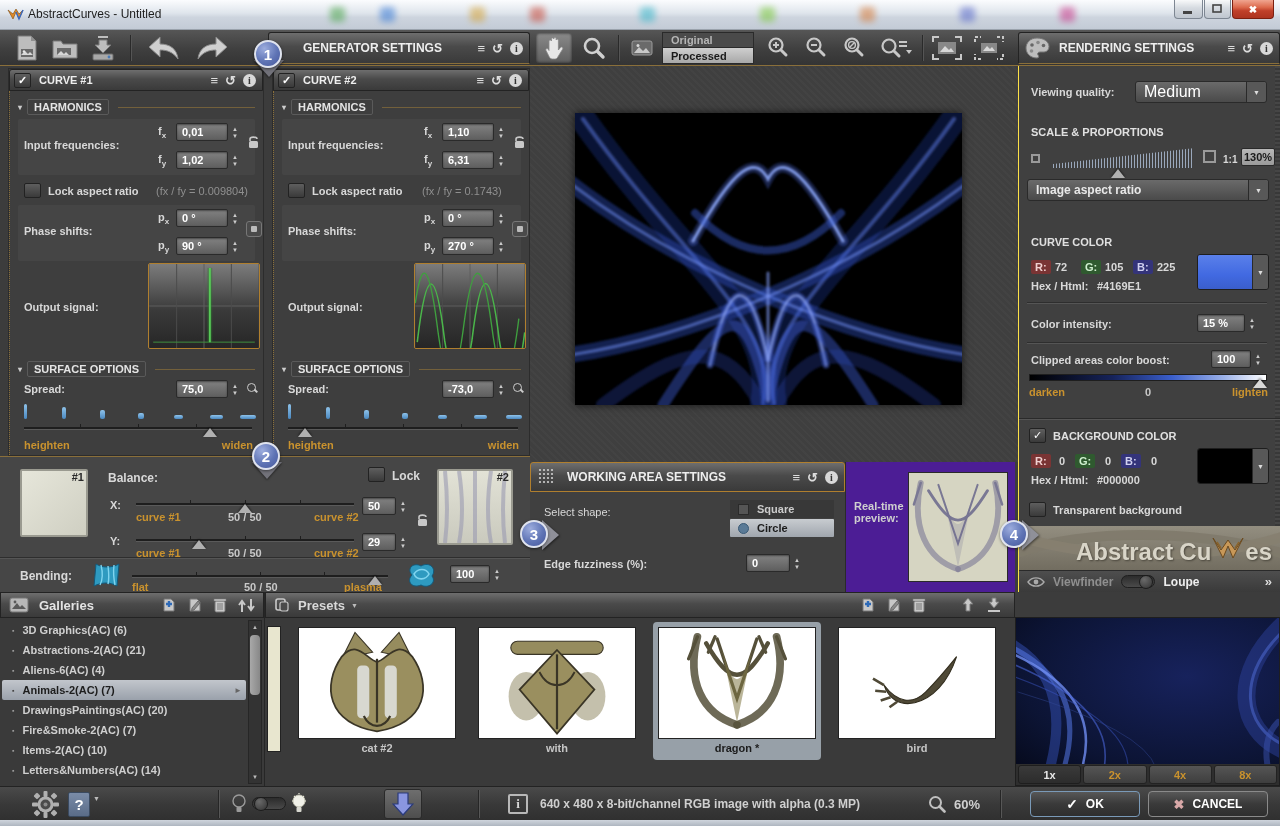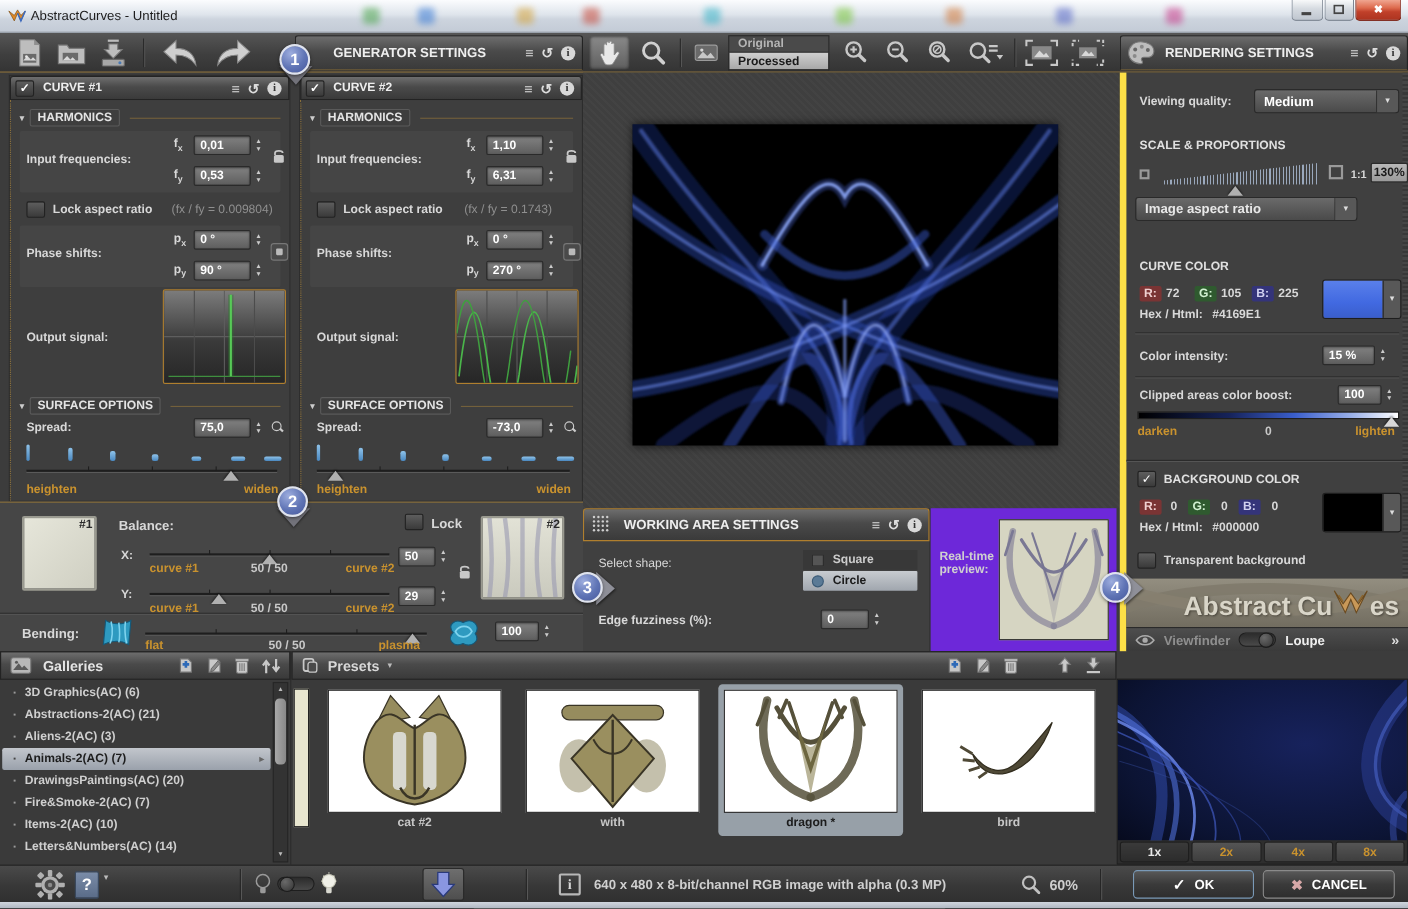--- a/index.html
+++ b/index.html
@@ -312,21 +312,21 @@
       </div>
       <div class="blockbg" style="left:8px;top:28px;right:8px;height:56px"></div>
       <span class="abs" style="left:14px;top:48px;font-weight:bold">Input frequencies:</span>
       <span class="abs" style="left:148px;top:34px;font-weight:bold"><span>f</span><span class="sub">x</span></span>
       <div class="abs valbox" style="left:166px;top:32px;width:52px">0,01</div>
       <div class="abs spin" style="left:222px;top:32px">
           <span>▲</span>
           <span>▼</span>
         </div>
       <span class="abs" style="left:148px;top:62px;font-weight:bold"><span>f</span><span class="sub">y</span></span>
-      <div class="abs valbox" style="left:166px;top:60px;width:52px">0,53</div>
+      <div class="abs valbox" style="left:166px;top:60px;width:52px">1,02</div>
       <div class="abs spin" style="left:222px;top:60px">
           <span>▲</span>
           <span>▼</span>
         </div>
       <svg class="abs lock-svg" style="left:237px;top:43px" width="13" height="16" viewBox="0 0 13 16">
         <path d="M3,7 L3,5 C3,2.5 10,2.5 10,5" fill="none" stroke="#c8c8c8" stroke-width="1.6"></path>
         <rect x="2" y="7" width="9" height="7" rx="1.5" fill="#c8c8c8"></rect>
       </svg>
       <span class="abs chk" style="left:14px;top:92px"></span>
       <span class="abs" style="left:38px;top:94px;font-weight:bold">Lock aspect ratio</span>
@@ -664,52 +664,52 @@
       <span style="font-weight:bold;color:#1c1c1c">Circle</span>
     </div>
     <span class="abs" style="left:14px;top:96px;font-weight:bold">Edge fuzziness (%):</span>
     <div class="abs valbox" style="left:216px;top:92px;width:44px">0</div>
     <div class="abs spin" style="left:264px;top:92px">
         <span>▲</span>
         <span>▼</span>
       </div>
   </div>
 
-  <div class="abs" style="left:846px;top:462px;width:169px;height:130px;background:#6d28d9">
+  <div class="abs" style="left:846px;top:462px;width:169px;height:130px;background:#4c1d95">
     <div class="abs" style="left:8px;top:38px;font-weight:bold;color:#cfcfcf">
       <div>Real-time</div>
       <div>preview:</div>
     </div>
     <svg class="abs" style="left:62px;top:10px;background:#d6d5c2;border:1px solid #2a2a2a" width="100" height="110" viewBox="0 0 100 110">
       <g fill="none" stroke="#6a688c" stroke-linecap="round" opacity="0.85">
         <path d="M12,10 C2,55 18,88 50,98" stroke-width="6" opacity="0.6"></path>
         <path d="M88,10 C98,55 82,88 50,98" stroke-width="6" opacity="0.6"></path>
         <path d="M20,18 C45,58 55,58 80,18" stroke-width="3"></path>
         <path d="M30,12 L50,72 L70,12" stroke-width="2"></path>
         <path d="M12,10 L5,32 M88,10 L95,32" stroke-width="2.5"></path>
         <path d="M35,22 C45,62 55,62 65,22 L50,96 Z" fill="rgba(90,88,130,.22)" stroke="none"></path>
       </g>
     </svg>
   </div>
 
-  <div class="abs" style="left:1018px;top:66px;width:262px;height:526px;background:#404040;border-left:6px solid #fde047">
+  <div class="abs" style="left:1018px;top:66px;width:262px;height:526px;background:#404040;border-left:1px solid #fde047">
     <div class="abs dotted-col" style="right:0;top:0;width:5px;height:100%;opacity:.6"></div>
     <span class="abs" style="left:12px;top:20px;font-weight:bold">Viewing quality:</span>
     <div class="abs" style="left:116px;top:15px;width:132px;height:22px;background:linear-gradient(#6a6a6a,#4a4a4a);border:1px solid #2a2a2a;border-radius:3px;display:flex;align-items:center">
-      <span style="padding-left:8px;font-weight:bold;font-size:12px;color:#fff">Medium</span>
+      <span style="padding-left:8px;font-weight:normal;font-size:16px;color:#fff">Medium</span>
       <span style="margin-left:auto;width:20px;height:100%;background:#585858;border-left:1px solid #2a2a2a;display:flex;align-items:center;justify-content:center;font-size:7px;color:#ddd;border-radius:0 3px 3px 0">▼</span>
     </div>
     <span class="abs" style="left:12px;top:60px;font-weight:bold;color:#e0e0e0">SCALE &amp; PROPORTIONS</span>
     <div class="abs" style="left:12px;top:88px;width:9px;height:9px;border:2px solid #9a9a9a"></div>
     <div class="abs" style="left:34px;top:80px;width:140px;height:22px;background:repeating-linear-gradient(90deg,#9aa8bc 0 1px,transparent 1px 3px);clip-path:polygon(0 82%,100% 10%,100% 100%,0 100%)"></div>
     <div class="thumb" style="left:92px;top:103px"></div>
     <div class="abs" style="left:184px;top:84px;width:13px;height:13px;border:2px solid #9a9a9a"></div>
     <span class="abs" style="left:204px;top:88px;font-weight:bold;font-size:10px">1:1</span>
     <div class="abs" style="left:222px;top:82px;width:34px;height:18px;background:linear-gradient(#b8b8b8,#9a9a9a);border:1px solid #2a2a2a;border-radius:2px;color:#1a1a1a;font-weight:bold;display:flex;align-items:center;justify-content:center">130%</div>
-    <div class="abs" style="left:8px;top:113px;width:202px;height:22px;background:linear-gradient(#6a6a6a,#4a4a4a);border:1px solid #2a2a2a;border-radius:3px;display:flex;align-items:center">
+    <div class="abs" style="left:8px;top:113px;width:242px;height:22px;background:linear-gradient(#6a6a6a,#4a4a4a);border:1px solid #2a2a2a;border-radius:3px;display:flex;align-items:center">
       <span style="padding-left:8px;font-weight:bold;font-size:12px;color:#e8e8e8">Image aspect ratio</span>
       <span style="margin-left:auto;width:20px;height:100%;background:#585858;border-left:1px solid #2a2a2a;display:flex;align-items:center;justify-content:center;font-size:7px;color:#ddd;border-radius:0 3px 3px 0">▼</span>
     </div>
 
     <span class="abs" style="left:12px;top:170px;font-weight:bold;color:#e0e0e0">CURVE COLOR</span>
     <span class="abs" style="left:12px;top:194px;background:#7a3434;border-radius:2px;padding:1px 4px;color:#f0d0d0;font-weight:bold">R:</span>
     <span class="abs" style="left:36px;top:195px;font-weight:bold">72</span>
     <span class="abs" style="left:62px;top:194px;background:#2f5a2f;border-radius:2px;padding:1px 4px;color:#d0f0d0;font-weight:bold">G:</span>
     <span class="abs" style="left:86px;top:195px;font-weight:bold">105</span>
     <span class="abs" style="left:114px;top:194px;background:#34347a;border-radius:2px;padding:1px 4px;color:#d0d0f0;font-weight:bold">B:</span>
@@ -853,21 +853,21 @@
       <div class="glist-item">
           <span class="bullet">▪</span>
           <span>3D Graphics(AC) (6)</span>
         </div>
       <div class="glist-item">
           <span class="bullet">▪</span>
           <span>Abstractions-2(AC) (21)</span>
         </div>
       <div class="glist-item">
           <span class="bullet">▪</span>
-          <span>Aliens-2(AC) (3)</span>
+          <span>Aliens-6(AC) (4)</span>
         </div>
       <div class="glist-item sel">
           <span class="bullet">▪</span>
           <span>Animals-2(AC) (7)</span>
           <span style="margin-left:auto;padding-right:4px;color:#666;font-size:8px">►</span>
         </div>
       <div class="glist-item">
           <span class="bullet">▪</span>
           <span>DrawingsPaintings(AC) (20)</span>
         </div>

